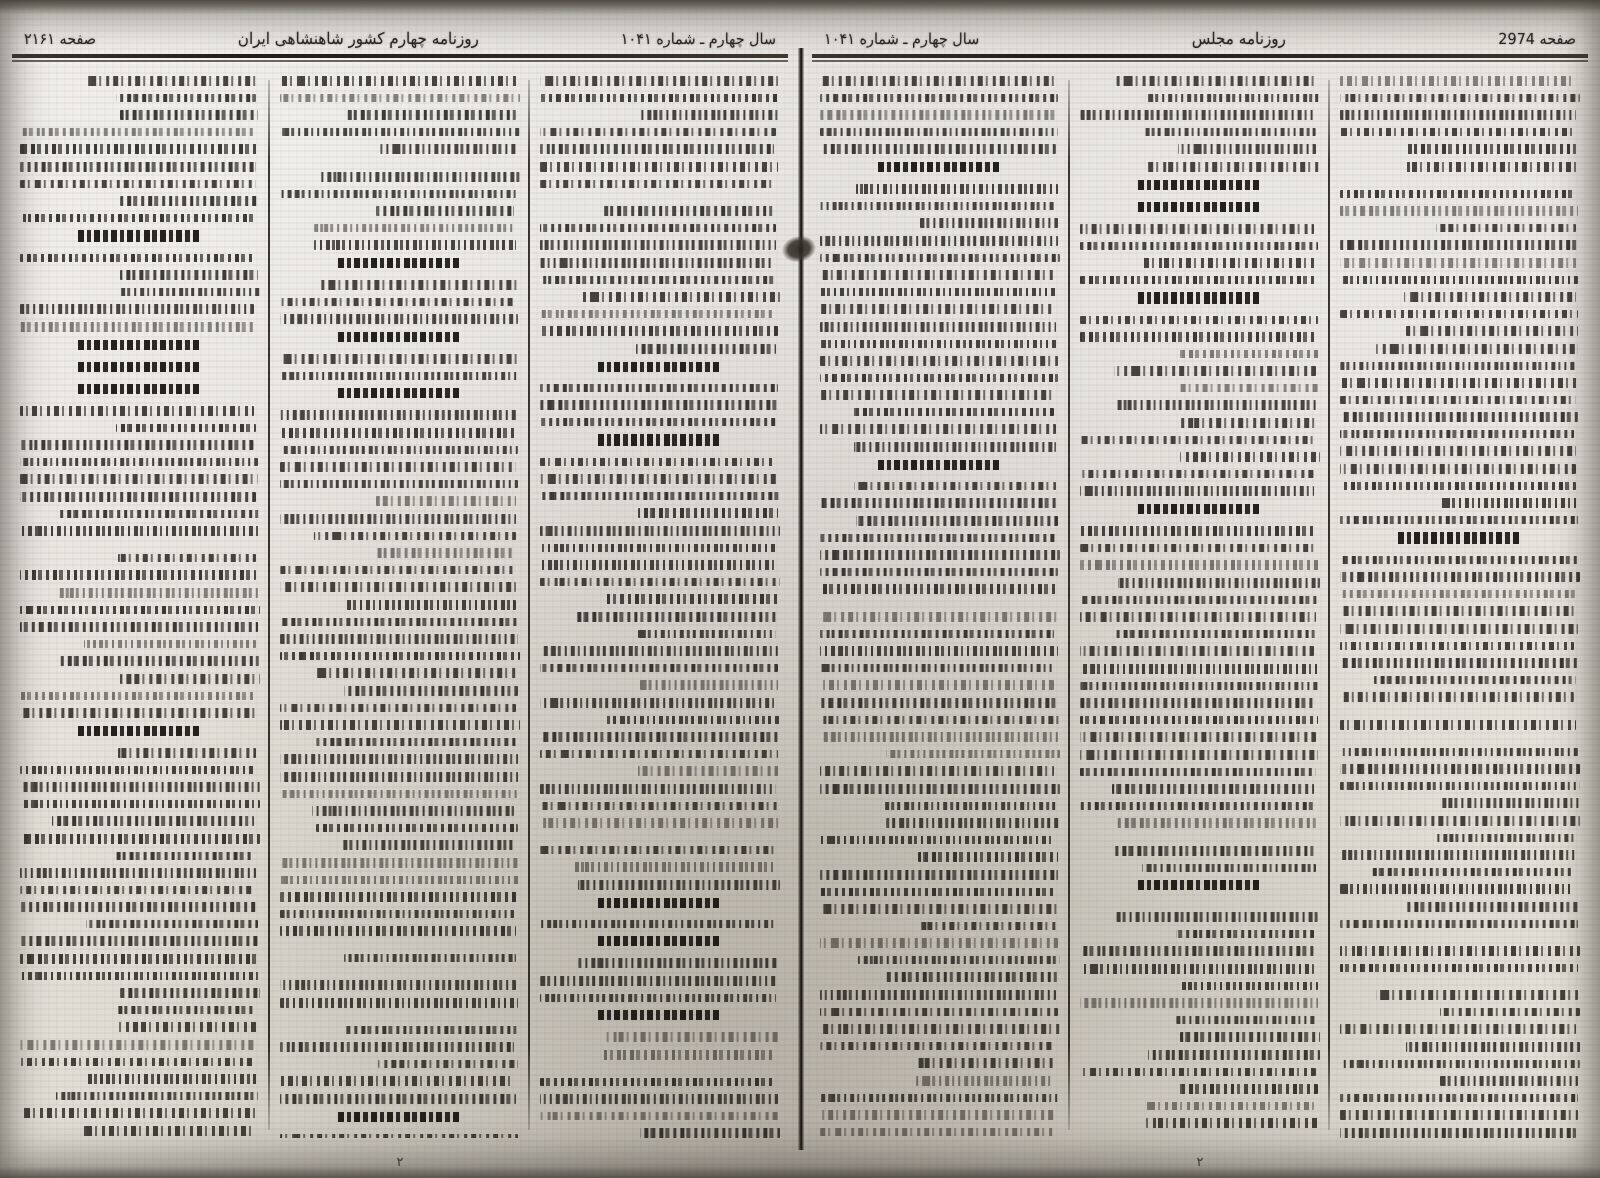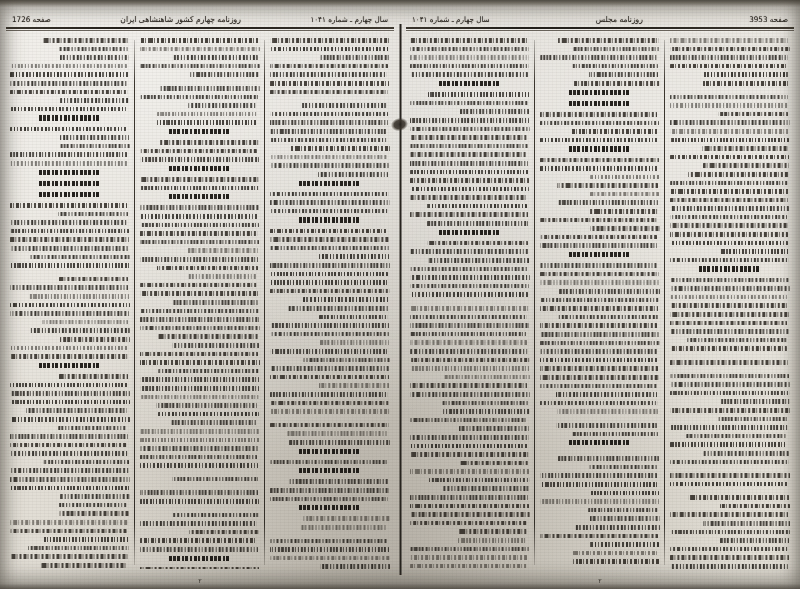--- a/index.html
+++ b/index.html
@@ -149,21 +149,21 @@
 <body>
 
 <div class="scan">
   <div class="paper"></div>
 
   <div class="spread">
 
     <div class="page">
       <div class="masthead">
         <div class="mast-row">
-          <span class="mast-txt">صفحه 3953</span>
+          <span class="mast-txt">صفحه 2974</span>
           <span class="mast-txt mast-center">روزنامه مجلس</span>
           <span class="mast-txt">سال چهارم ـ شماره ۱۰۴۱</span>
         </div>
         <div class="mast-rule"></div>
         <div class="mast-rule thin"></div>
       </div>
 
       <div class="cols">
         <div class="col">
             <div class="line v3 faint" style="margin-right: 1.9px; background-position-x: 11.5px;"></div>
@@ -362,21 +362,21 @@
       </div>
 
       <div class="folio">۲</div>
     </div>
 
     <div class="page">
       <div class="masthead">
         <div class="mast-row">
           <span class="mast-txt">سال چهارم ـ شماره ۱۰۴۱</span>
           <span class="mast-txt mast-center">روزنامه چهارم کشور شاهنشاهی ایران</span>
-          <span class="mast-txt">صفحه 1726</span>
+          <span class="mast-txt">صفحه ۲۱۶۱</span>
         </div>
         <div class="mast-rule"></div>
         <div class="mast-rule thin"></div>
       </div>
 
       <div class="cols">
         <div class="col">
             <div class="line v3" style="margin-right: 0.7px; background-position-x: 4.1px;"></div>
             <div class="line v2" style="margin-right: 1.4px; background-position-x: 9px;"></div>
             <div class="line  short2" style="margin-right: 0.2px; background-position-x: 6.7px;"></div>

